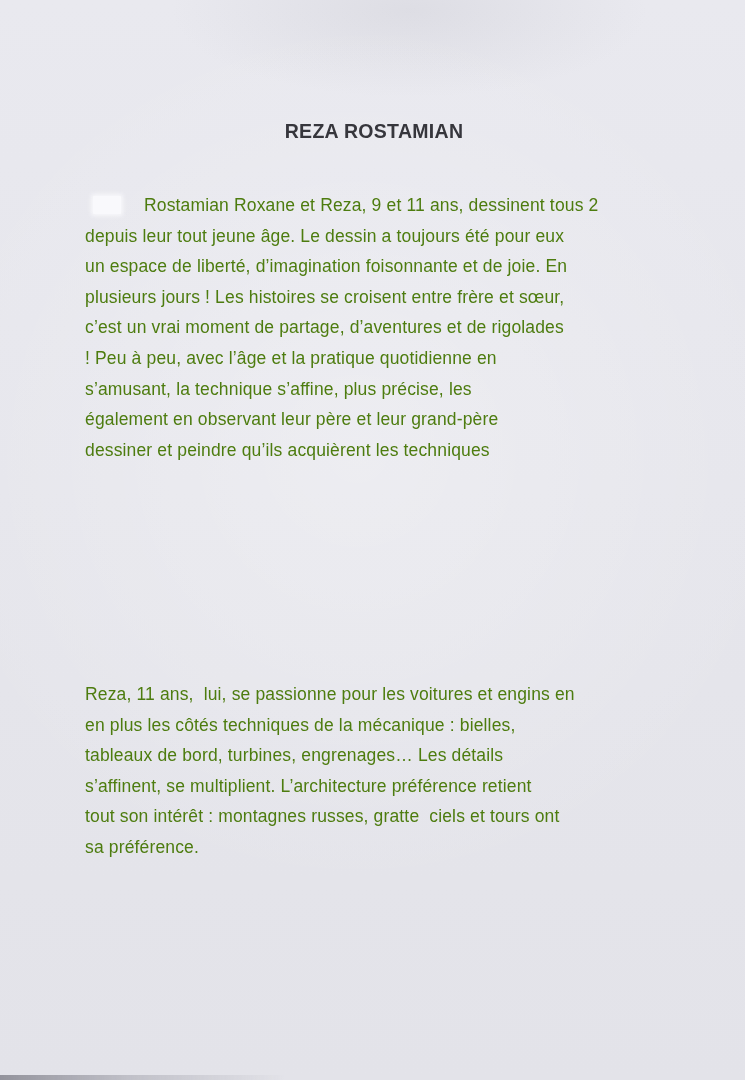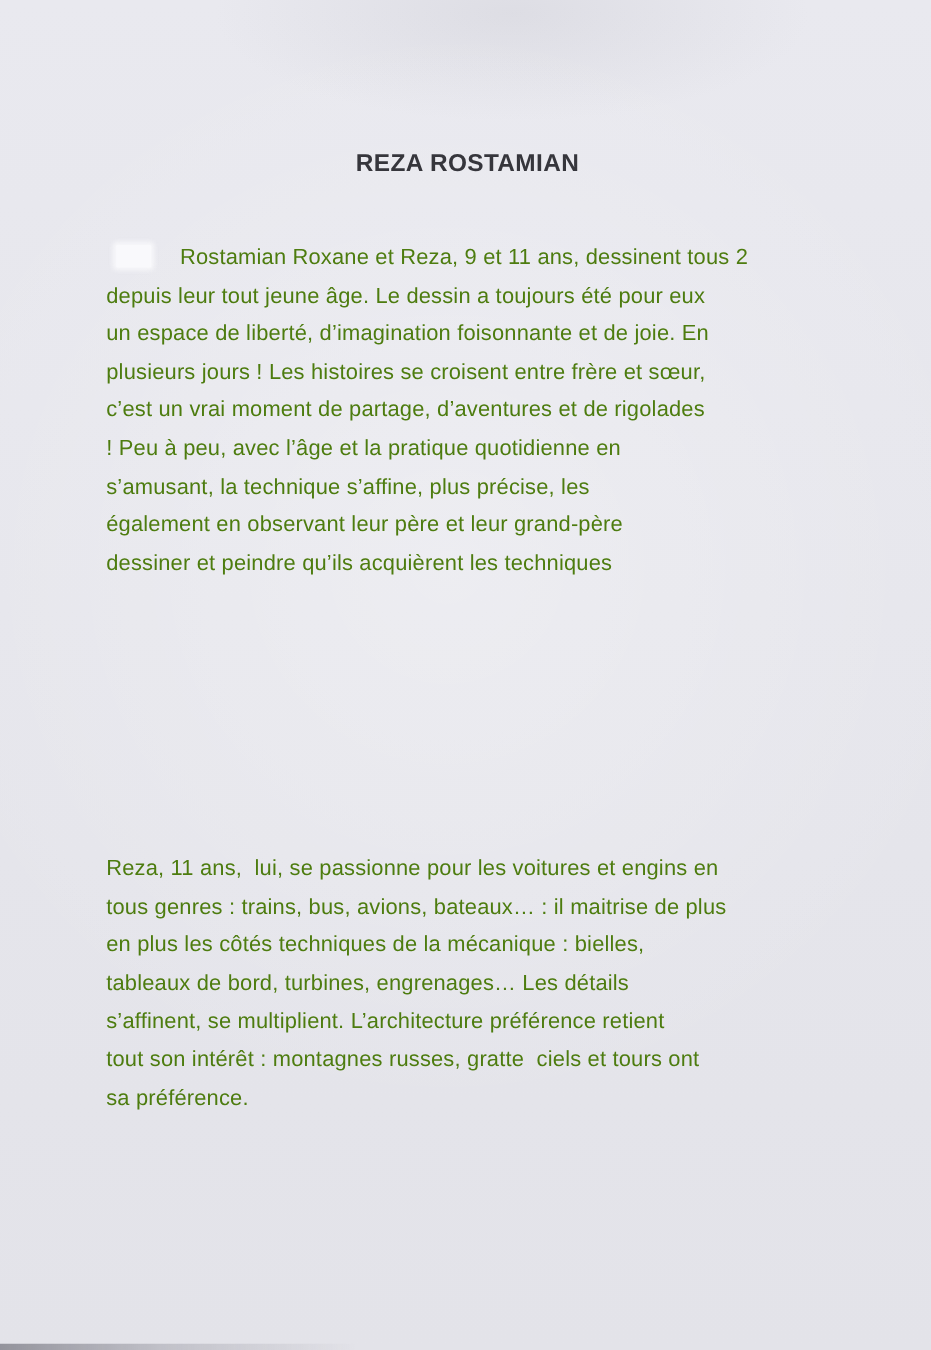--- a/index.html
+++ b/index.html
@@ -85,21 +85,20 @@
   <div class="line">plusieurs jours ! Les histoires se croisent entre frère et sœur,</div>
   <div class="line">c’est un vrai moment de partage, d’aventures et de rigolades</div>
   <div class="line">! Peu à peu, avec l’âge et la pratique quotidienne en</div>
   <div class="line">s’amusant, la technique s’affine, plus précise, les</div>
   <div class="line">également en observant leur père et leur grand-père</div>
   <div class="line">dessiner et peindre qu’ils acquièrent les techniques</div>
 </div>
 
 <div class="paragraph" id="paragraph-reza">
   <div class="line">Reza, 11 ans,  lui, se passionne pour les voitures et engins en</div>
-  <div class="line">tous genres : trains, bus, avions, bateaux… : il maitrise de plus</div>
   <div class="line">en plus les côtés techniques de la mécanique : bielles,</div>
   <div class="line">tableaux de bord, turbines, engrenages… Les détails</div>
   <div class="line">s’affinent, se multiplient. L’architecture préférence retient</div>
   <div class="line">tout son intérêt : montagnes russes, gratte  ciels et tours ont</div>
   <div class="line">sa préférence.</div>
 </div>
 
 <div class="paper-edge-shadow"></div>
 
 </body></html>

